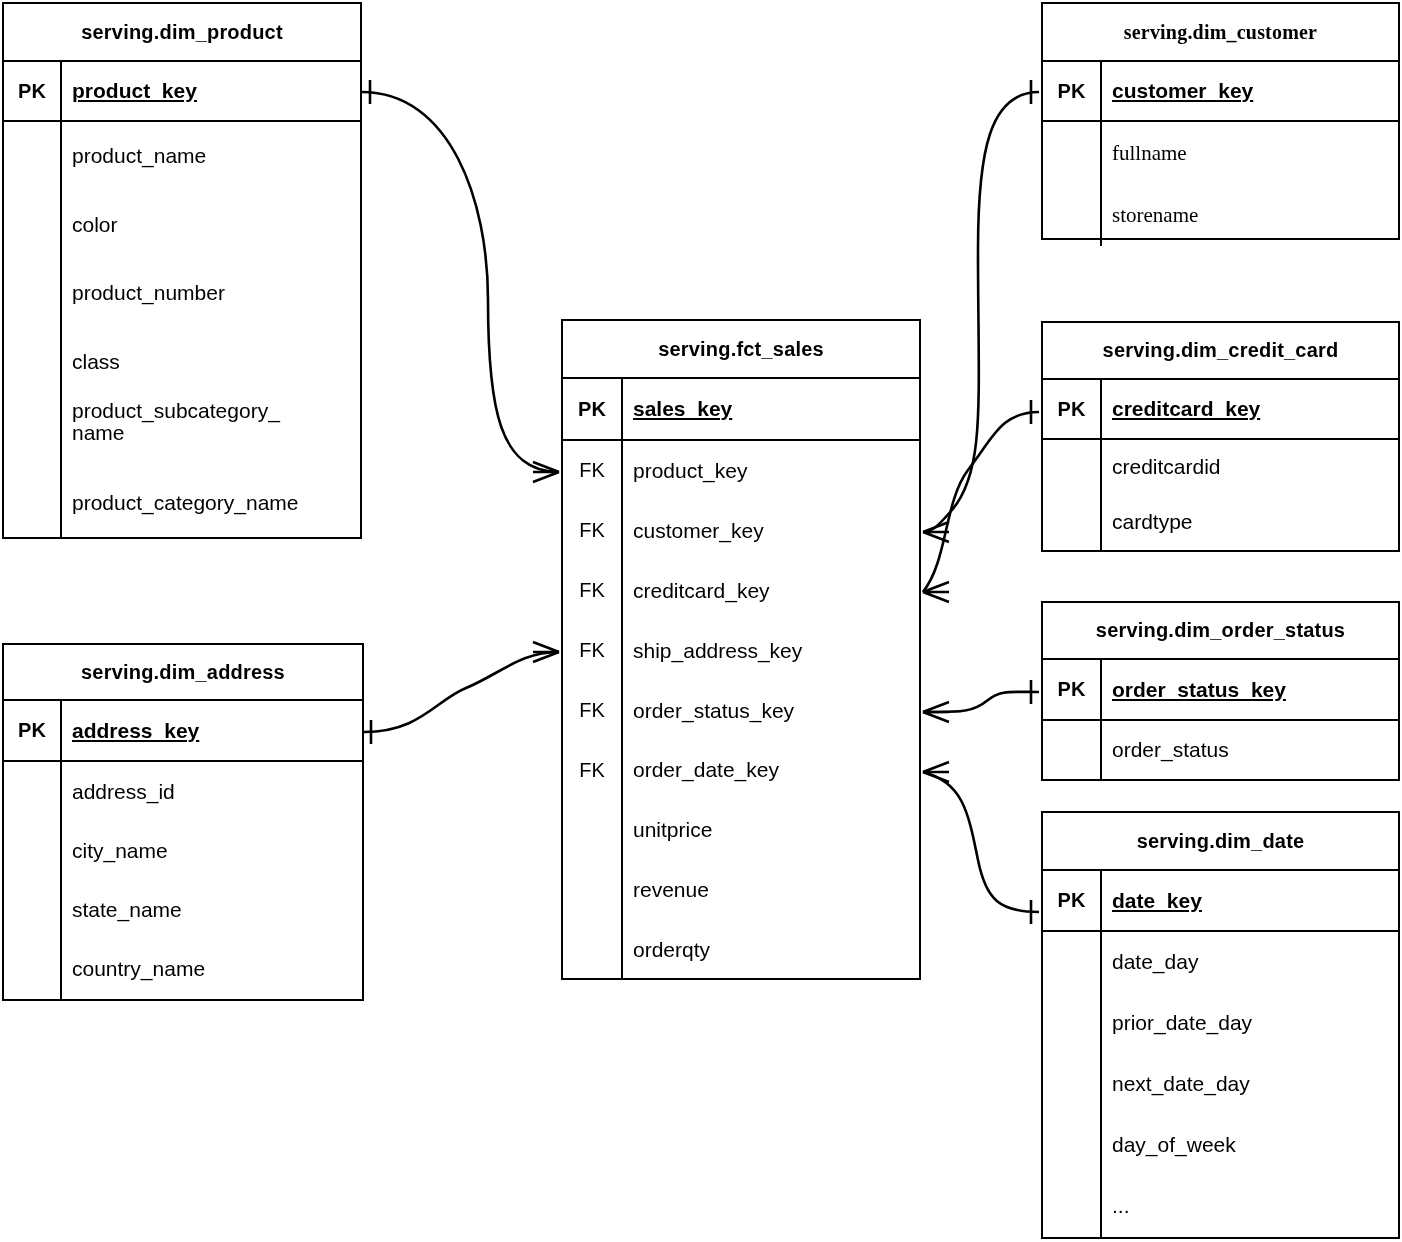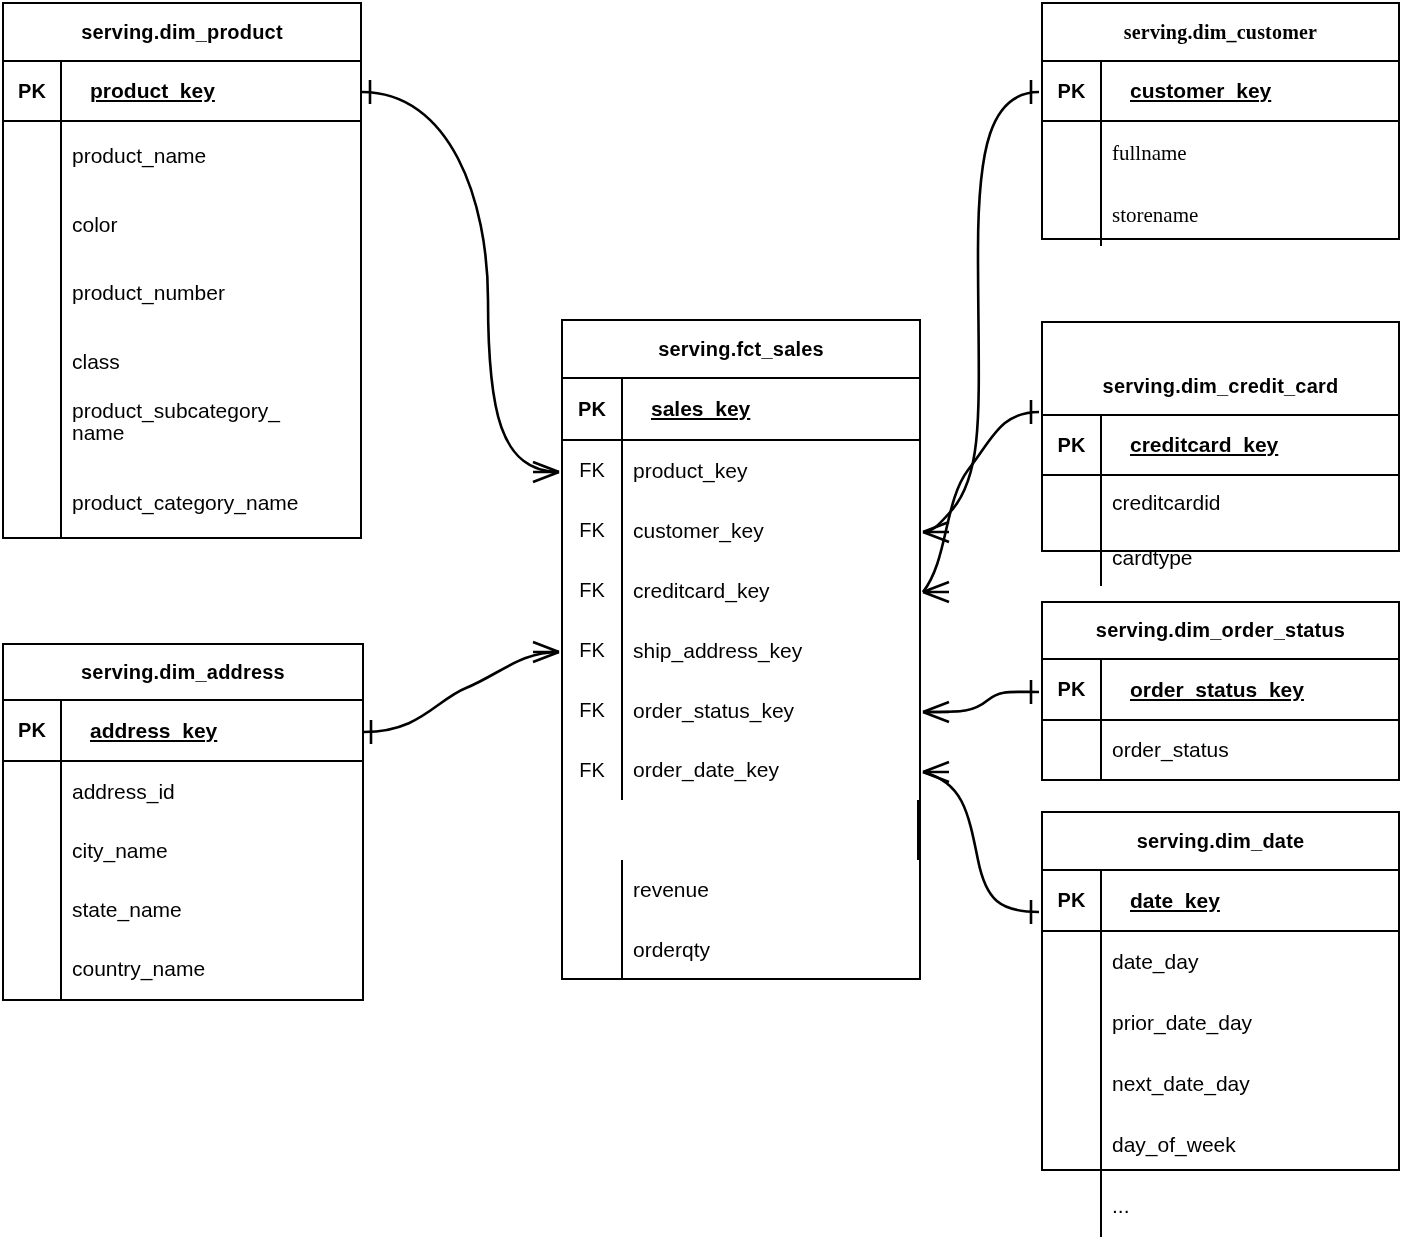--- a/index.html
+++ b/index.html
@@ -42,21 +42,20 @@
     display: flex;
     align-items: center;
     justify-content: center;
     border-bottom: 2px solid #000000;
   }
   .ent-row {
     box-sizing: border-box;
     display: flex;
     width: 100%;
     align-items: flex-start;
-    gap: 18px;
   }
   .ent-row.pkrow {
     border-bottom: 2px solid #000000;
     font-weight: bold;
   }
   .ent-row .keycol {
     box-sizing: border-box;
     flex: 0 0 auto;
     text-align: center;
     font-size: 20px;
@@ -251,20 +250,21 @@
       <div class="fk-row">
         <div class="keycol" style="width:60px;">FK</div>
         <div class="namecol">order_status_key</div>
       </div>
       <div class="fk-row">
         <div class="keycol" style="width:60px;">FK</div>
         <div class="namecol">order_date_key</div>
       </div>
       <div class="fk-row">
         <div class="keycol" style="width:60px;"></div>
+        <div class="namecol">unitprice</div>
       </div>
       <div class="fk-row">
         <div class="keycol" style="width:60px;"></div>
         <div class="namecol">revenue</div>
       </div>
       <div class="fk-row">
         <div class="keycol" style="width:60px;"></div>
         <div class="namecol">orderqty</div>
       </div>
     </div>
@@ -281,21 +281,21 @@
     <div class="attr-block" style="height:124px;font-family:Liberation Serif, serif;">
       <div class="keycol" style="width:59px;"></div>
       <div class="attrs">
         <div class="attr">fullname</div>
         <div class="attr">storename</div>
       </div>
     </div>
   </div>
 
   <div class="entity" style="left:1041px; top:321px; width:359px; height:231px;">
-    <div class="ent-title" style="height:57px;margin-top:36px;">serving.dim_credit_card</div>
+    <div class="ent-title" style="height:57px;">serving.dim_credit_card</div>
     <div class="ent-row pkrow" style="height:60px;">
       <div class="keycol" style="width:59px;">PK</div>
       <div class="namecol">
           <span class="u">creditcard_key</span>
         </div>
     </div>
     <div class="attr-block" style="height:110px;">
       <div class="keycol" style="width:59px;"></div>
       <div class="attrs">
         <div class="attr">creditcardid</div>
@@ -313,21 +313,21 @@
         </div>
     </div>
     <div class="attr-block" style="height:58px;">
       <div class="keycol" style="width:59px;"></div>
       <div class="attrs">
         <div class="attr">order_status</div>
       </div>
     </div>
   </div>
 
-  <div class="entity" style="left:1041px; top:811px; width:359px; height:360px;">
+  <div class="entity" style="left:1041px; top:811px; width:359px; height:428px;">
     <div class="ent-title" style="height:58px;">serving.dim_date</div>
     <div class="ent-row pkrow" style="height:61px;">
       <div class="keycol" style="width:59px;">PK</div>
       <div class="namecol">
           <span class="u">date_key</span>
         </div>
     </div>
     <div class="attr-block" style="height:305px;">
       <div class="keycol" style="width:59px;"></div>
       <div class="attrs">

